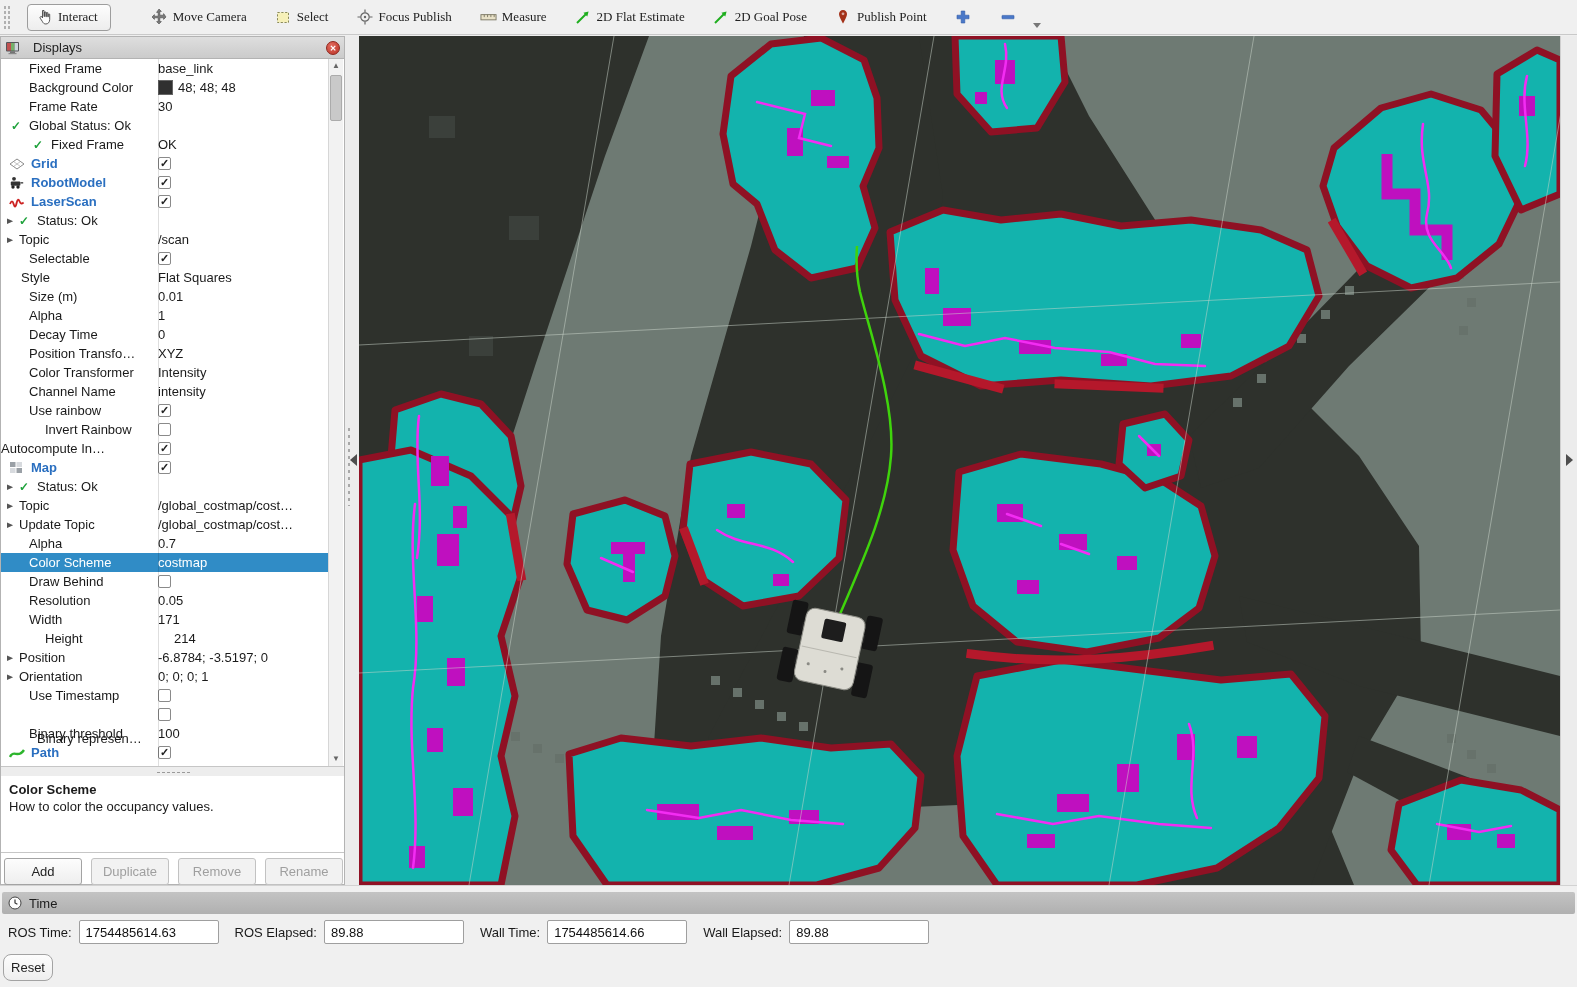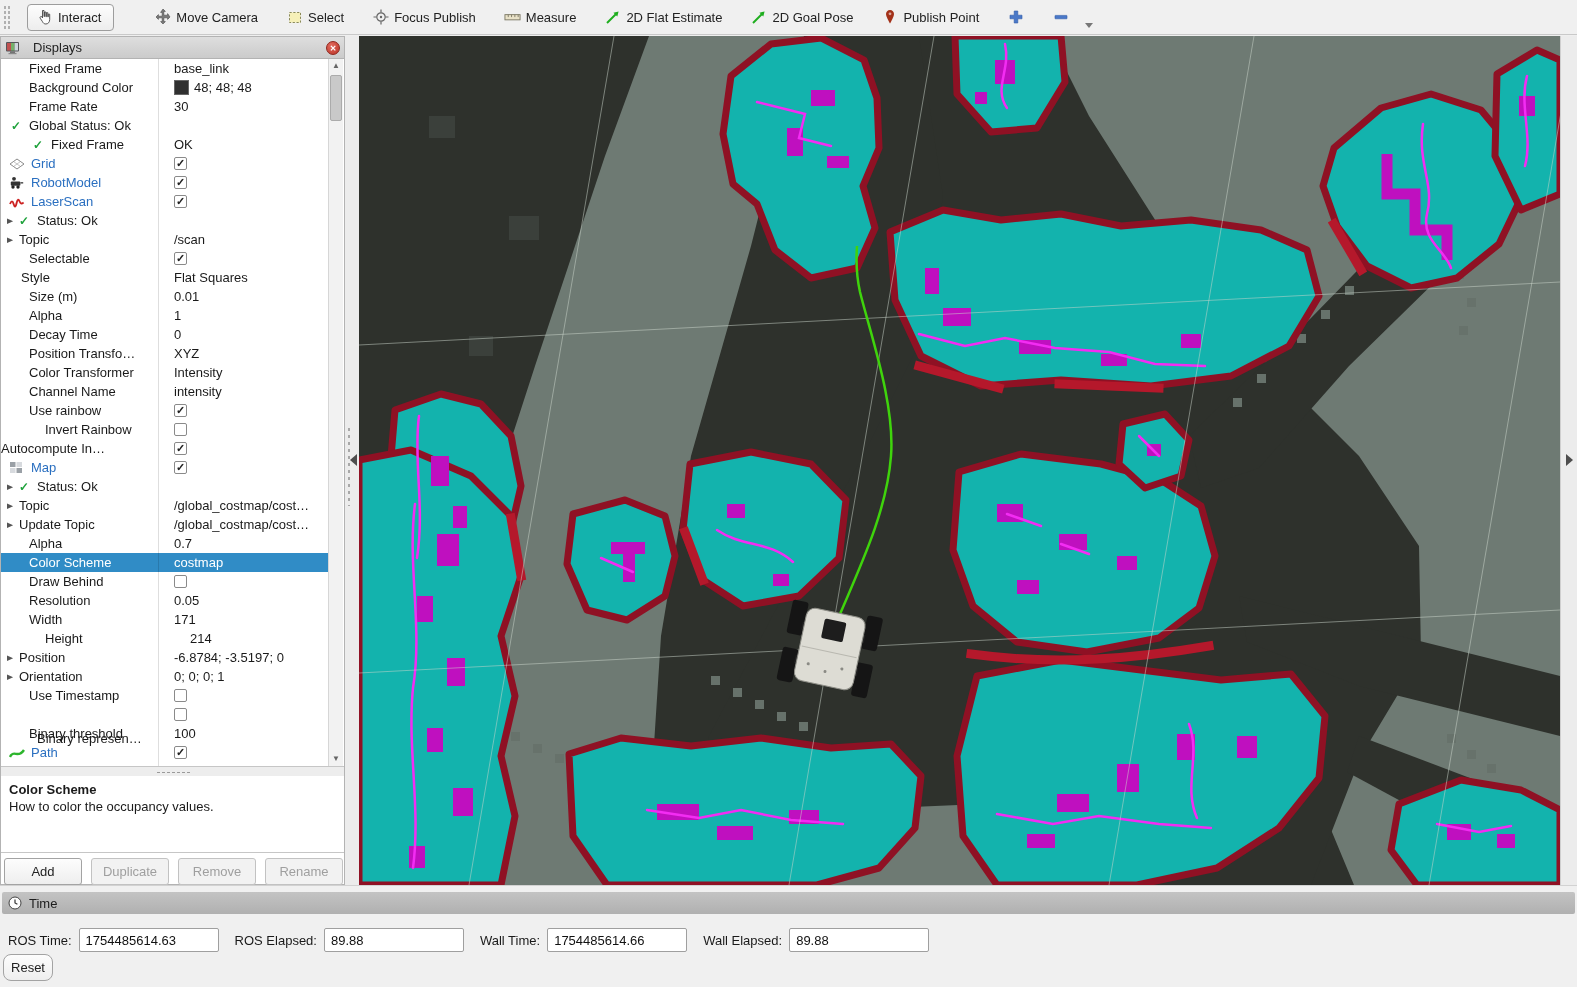--- a/index.html
+++ b/index.html
@@ -23,26 +23,26 @@
              border-bottom:1px solid #b3b3b3;display:flex;align-items:center;padding:0 4px;box-sizing:border-box;gap:6px;}
   .dp-title{font-size:13px;color:#222;flex:1;}
   .dp-close{width:14px;height:14px;border-radius:8px;background:radial-gradient(circle at 35% 30%,#e26a5e,#bb3327);
             border:1px solid #8e261d;color:#fff;font-size:8px;line-height:13px;text-align:center;font-weight:bold;box-sizing:border-box;}
   .tree{position:absolute;left:0;top:22px;width:343px;height:707px;background:#fff;overflow:hidden;}
   .tree-col-divider{position:absolute;left:157px;top:0;bottom:0;width:1px;background:rgba(0,0,0,0.13);z-index:5;}
   .trow{position:relative;height:19px;display:flex;align-items:center;width:328px;}
   .trow.sel{background:#308cc6;color:#fff;}
   .trow.sel .lbl,.trow.sel .cval{color:#fff;}
   .cname{width:157px;display:flex;align-items:center;overflow:hidden;box-sizing:border-box;flex:none;white-space:nowrap;}
-  .cval{flex:1;padding-left:16px;display:flex;align-items:center;overflow:hidden;white-space:nowrap;color:#1a1a1a;}
+  .cval{flex:1;padding-left:0;display:flex;align-items:center;overflow:hidden;white-space:nowrap;color:#1a1a1a;}
   .arr{font-size:8px;color:#555;width:12px;flex:none;text-align:left;transform:scaleY(0.9);}
   .chk{color:#1fa23c;font-weight:bold;font-size:12px;width:18px;flex:none;}
   .ticon{width:22px;flex:none;display:inline-flex;align-items:center;}
   .lbl{color:#1a1a1a;}
-  .lbl.blue{color:#2a6fc0;font-weight:normal;}
+  .lbl.blue{color:#2a6fc0;font-weight:bold;}
   .cb{width:13px;height:13px;background:#fff;border:1px solid #8a8a8a;box-sizing:border-box;
       font-size:11px;line-height:11px;text-align:center;color:#222;font-weight:bold;border-radius:2px;}
   .swatch{width:13px;height:13px;border:1px solid #666;display:inline-block;margin-right:5px;flex:none;}
   
   .sbar{position:absolute;right:1px;top:22px;width:15px;height:707px;background:#f2f2f2;border-left:1px solid #d6d6d6;box-sizing:border-box;}
   .sb-btn{position:absolute;left:0;width:14px;height:14px;font-size:8px;color:#666;text-align:center;line-height:14px;}
   .sb-thumb{position:absolute;left:1px;top:16px;width:12px;height:46px;background:#c9c9c9;border:1px solid #ababab;border-radius:2px;box-sizing:border-box;}
   .splitter{position:absolute;left:0;top:729px;width:343px;height:10px;background:#ededed;border-top:1px solid #c6c6c6;
             display:flex;align-items:center;justify-content:center;}
   .splitter-dots{width:34px;height:3px;background-image:radial-gradient(#9a9a9a 1px,transparent 1.2px);background-size:5px 3px;}
@@ -74,35 +74,35 @@
   .acc{stroke:var(--cost_ring_bright);stroke-width:9;fill:none;stroke-linecap:square;}
   .lethal{fill:var(--lethal);}
   .lethal-s{stroke:var(--lethal);stroke-width:11;fill:none;}
   .laser{stroke:var(--laser);stroke-width:2.5;fill:none;stroke-linecap:round;}
   .gridline{stroke:var(--grid);stroke-width:1;}
   .gpath{stroke:var(--path);stroke-width:2.5;fill:none;}
   
   .tpanel{position:absolute;left:0;top:885px;width:1577px;height:102px;background:#f0f0f0;border-top:1px solid #d2d2d2;box-sizing:border-box;}
   .tp-header{position:absolute;left:2px;top:6px;width:1573px;height:22px;background:linear-gradient(#c3c3c3,#b0b0b0);
              border-radius:2px;display:flex;align-items:center;gap:7px;padding-left:6px;box-sizing:border-box;color:#1d1d1d;}
-  .tp-fields{position:absolute;left:8px;top:42px;display:flex;align-items:center;}
+  .tp-fields{position:absolute;left:8px;top:34px;display:flex;align-items:center;}
   .tp-label{margin-right:7px;color:#1a1a1a;}
   .tp-input{width:140px;height:24px;background:#fff;border:1px solid #9f9f9f;border-radius:2px;
             box-sizing:border-box;display:flex;align-items:center;padding-left:6px;margin-right:16px;color:#111;}
   .reset-btn{position:absolute;left:3px;top:68px;width:48px;height:25px;border:1px solid #a3a3a3;border-radius:8px;
              background:linear-gradient(#fdfdfd,#eee);display:flex;align-items:center;justify-content:center;color:#222;}
 </style>
 </head>
 <body>
 
 <div id="app" style="--background: #303030; --free_dark: #2e312c; --unknown: #6e7a73; --mottle: #3b403b; --inflation: #13b3ad; --cost_ring_dark: #8f1124; --cost_ring_bright: #b5182b; --lethal: #bf10bf; --laser: #f32cf3; --path: #3fd40c; --speck: #67726b; --grid: rgba(205,215,205,0.5); --selection: #308cc6;">
 
   <div class="toolbar">
     <div class="tb-grip"></div>
-    <div style="display:flex;align-items:center;">
+    <div style="display:flex;align-items:center;font-family:Liberation Serif, serif;">
         <div class="tool active">
           <span class="tb-icon">
             <svg width="16" height="17" viewBox="0 0 16 17">
               <path d="M5.5 1.5h1.5v6h.5V3h1.4v4.7h.5V3.7h1.4v4.1h.5V5.2h1.4v5.4c0 2.5-1.6 4.4-3.8 4.4-1.8 0-2.7-.9-3.4-2.3L3.2 9.2c-.4-.8 0-1.5.7-1.7.5-.1 1 .1 1.3.8l.3.7z" fill="#fdfdfd" stroke="#444" stroke-width=".9"></path>
             </svg>
           </span>
           <span>Interact</span>
         </div>
         <div class="tool">
           <span class="tb-icon">

